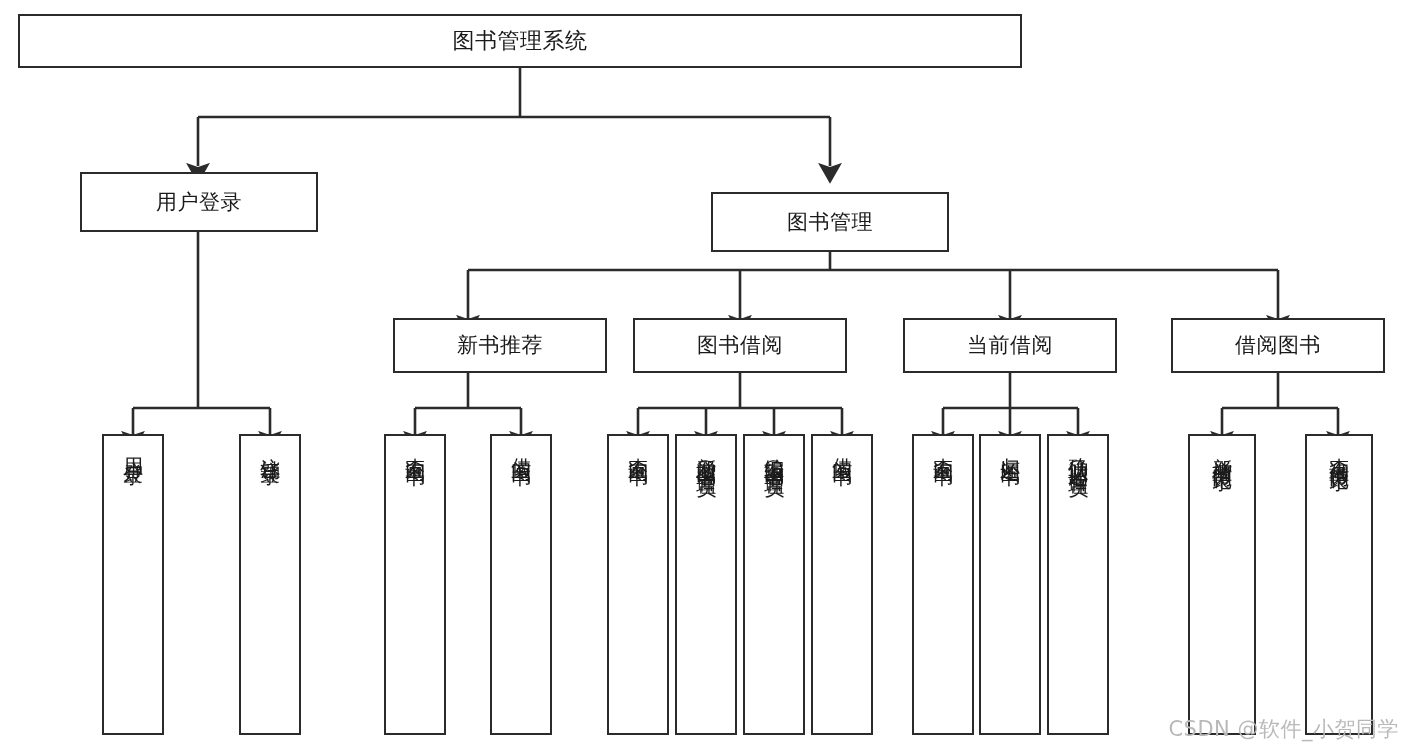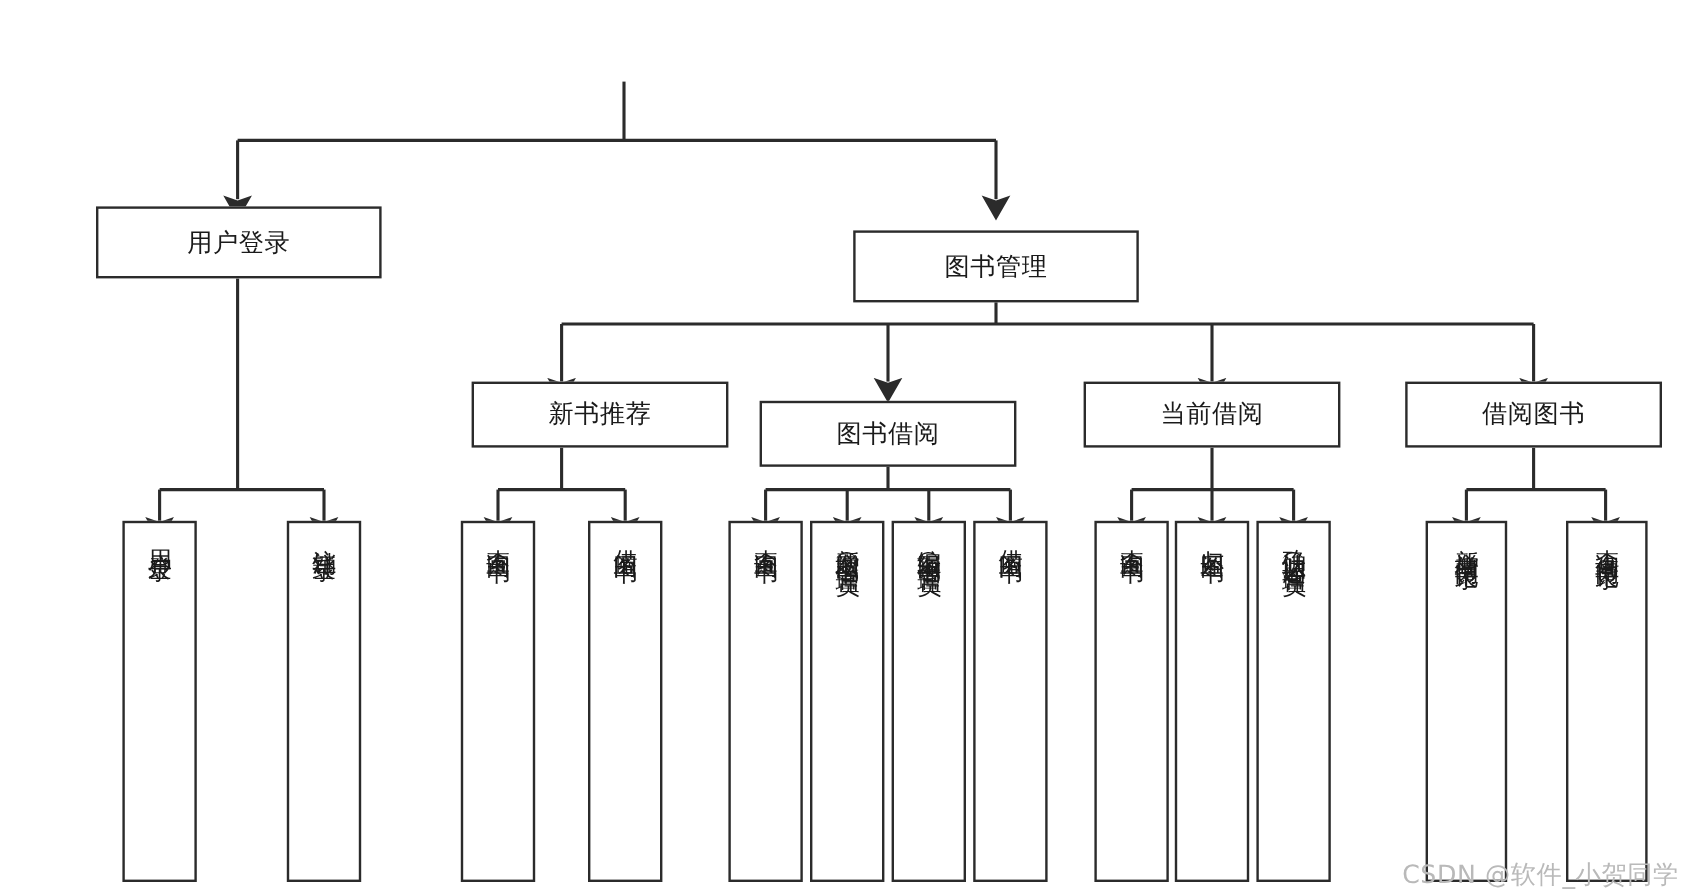--- a/index.html
+++ b/index.html
@@ -118,32 +118,35 @@
       <path d="M1010,408 L1010,434" marker-end="url(#arrow)"></path>
       <path d="M1078,408 L1078,434" marker-end="url(#arrow)"></path>
 
       <path d="M1278,373 L1278,408"></path>
       <path d="M1222,408 L1338,408"></path>
       <path d="M1222,408 L1222,434" marker-end="url(#arrow)"></path>
       <path d="M1338,408 L1338,434" marker-end="url(#arrow)"></path>
     </g>
   </svg>
 
+  <div class="node root horiz" style="left:18px; top:14px; width:1004px; height:54px;">
+    <span class="label">图书管理系统</span>
+  </div>
 
   <div class="node horiz" style="left:80px; top:172px; width:238px; height:60px;">
     <span class="label">用户登录</span>
   </div>
   <div class="node horiz" style="left:711px; top:172px; width:238px; height:60px;margin-top:20px;">
     <span class="label">图书管理</span>
   </div>
 
   <div class="node horiz" style="left:361px; top:318px; width:214px; height:55px;margin-left:32px;">
     <span class="label">新书推荐</span>
   </div>
-  <div class="node horiz" style="left:633px; top:334px; width:214px; height:55px;">
+  <div class="node horiz" style="left:633px; top:318px; width:214px; height:55px;">
     <span class="label">图书借阅</span>
   </div>
   <div class="node horiz" style="left:903px; top:318px; width:214px; height:55px;">
     <span class="label">当前借阅</span>
   </div>
   <div class="node horiz" style="left:1171px; top:318px; width:214px; height:55px;">
     <span class="label">借阅图书</span>
   </div>
 
   <div class="node vert" style="left:102px; top:434px; width:62px; height:301px;">

